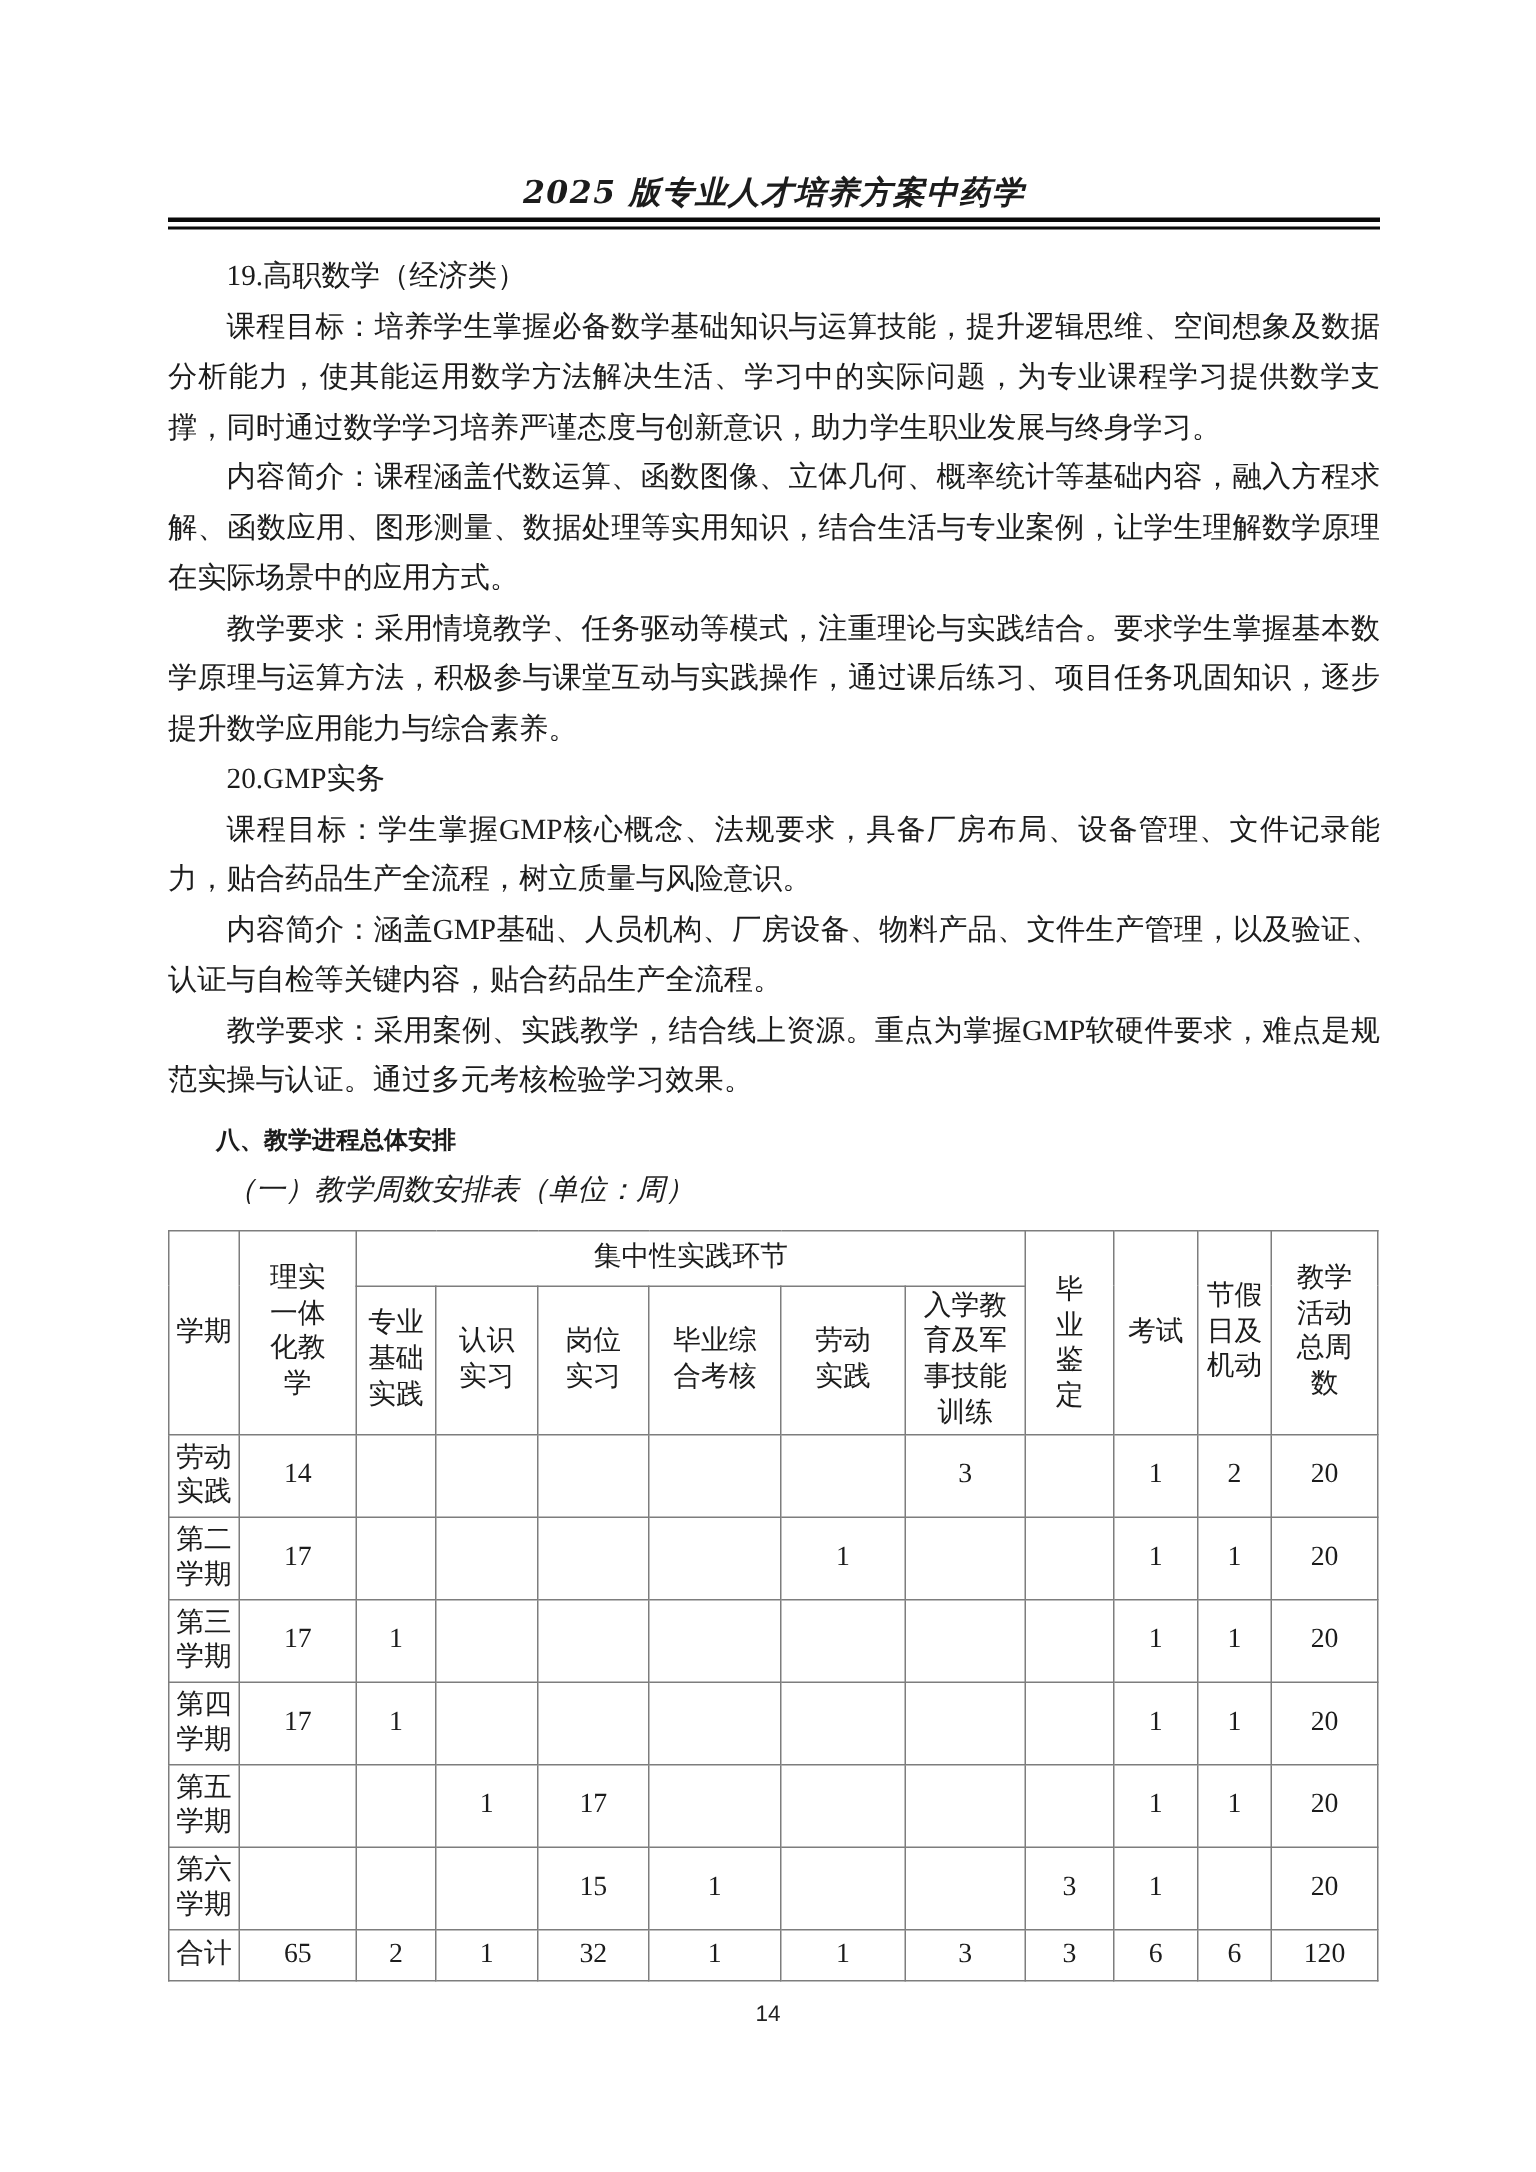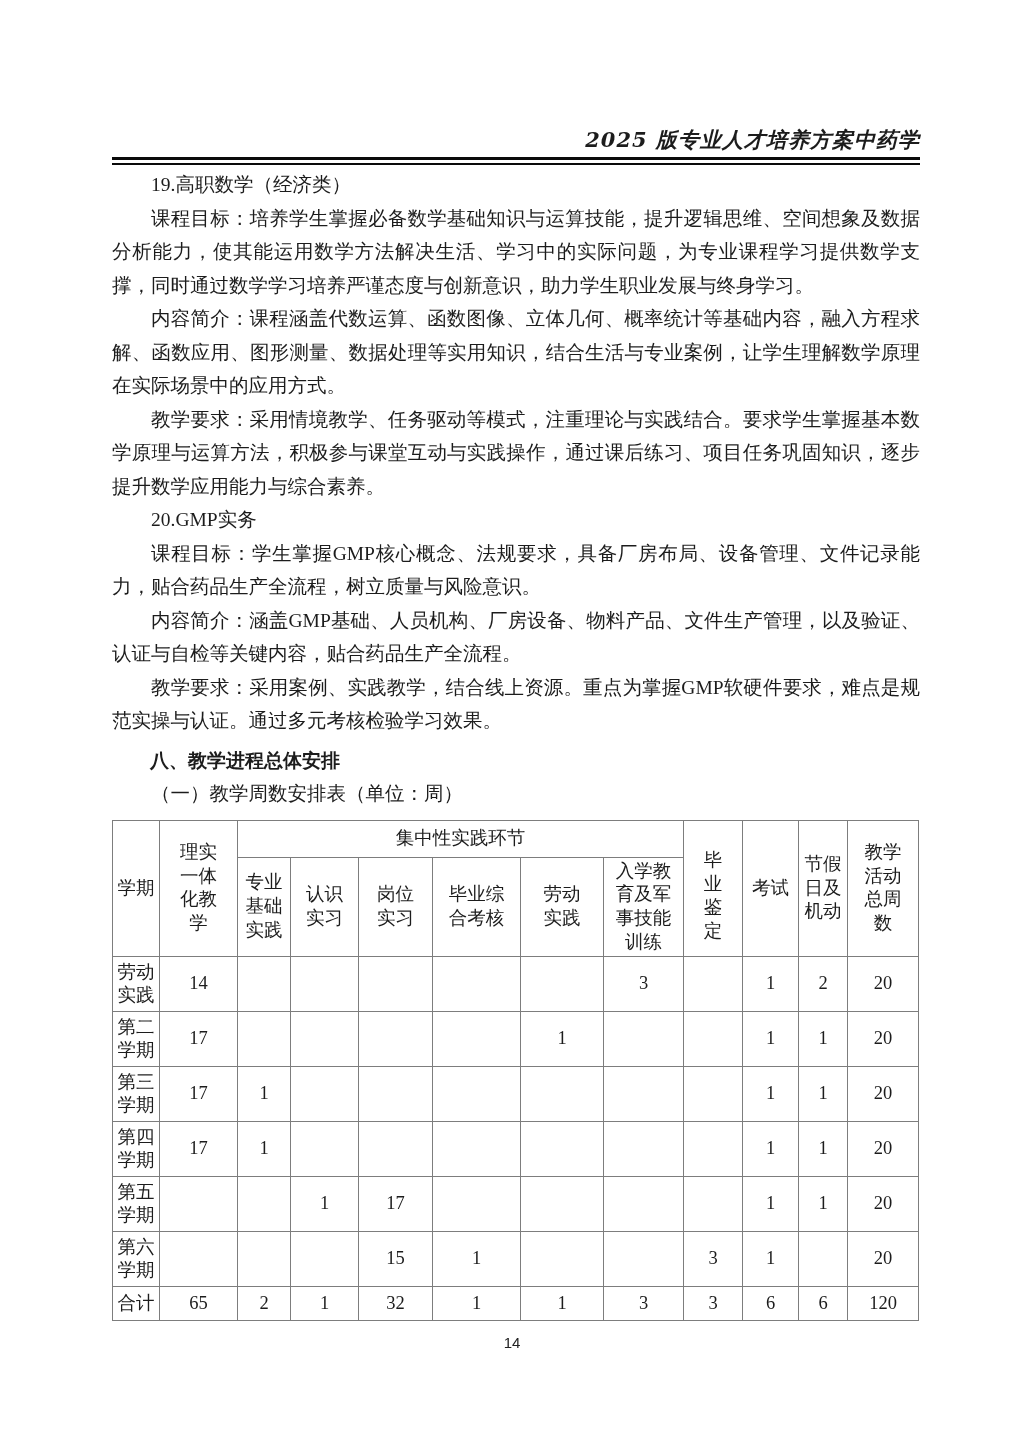--- a/index.html
+++ b/index.html
@@ -10,46 +10,45 @@
     color: #1c1c1c;
     font-family: "Liberation Serif", "DejaVu Serif", serif;
     position: relative;
     overflow: hidden;
   }
   .page { position: absolute; inset: 0; }
 
   
   .doc-header { position: absolute; left: 112px; width: 808px; top: 114px; }
   .hdr-row {
-    display: flex; justify-content: flex-end; align-items: flex-end;
+    display: flex; justify-content: center; align-items: flex-end;
     font-size: 21px; font-weight: bold; font-style: italic;
     font-family: "DejaVu Serif", "Liberation Serif", serif;
     letter-spacing: 1px;
-    margin-top: 12px;
   }
   .double-rule {
     margin-top: 3px; height: 3px;
     border-top: 3px solid #0a0a0a;
     border-bottom: 2px solid #0a0a0a;
   }
 
   
   .doc-body {
     position: absolute; left: 112px; width: 808px; top: 168px;
     font-size: 19.5px; line-height: 33.5px;
     text-align: justify;
   }
   .doc-body p { margin: 0; text-indent: 2em; }
   .sec-heading { text-indent: 2em; }
   .bold-heading {
     font-family: "Liberation Sans", "DejaVu Sans", sans-serif;
-    font-weight: bold; font-size: 19px;
+    font-weight: bold; font-size: 16px;
     margin-top: 6px !important;
   }
-  .table-caption { text-indent: 2em; }
+  .table-caption { text-indent: 2em; font-style: italic; }
 
   
   table.sched {
     border-collapse: collapse; table-layout: fixed;
     width: 806px; margin-top: 9px;
     font-size: 18.5px; line-height: 1.28;
   }
   table.sched th, table.sched td {
     border: 1px solid #7d7d7d;
     text-align: center; vertical-align: middle;

